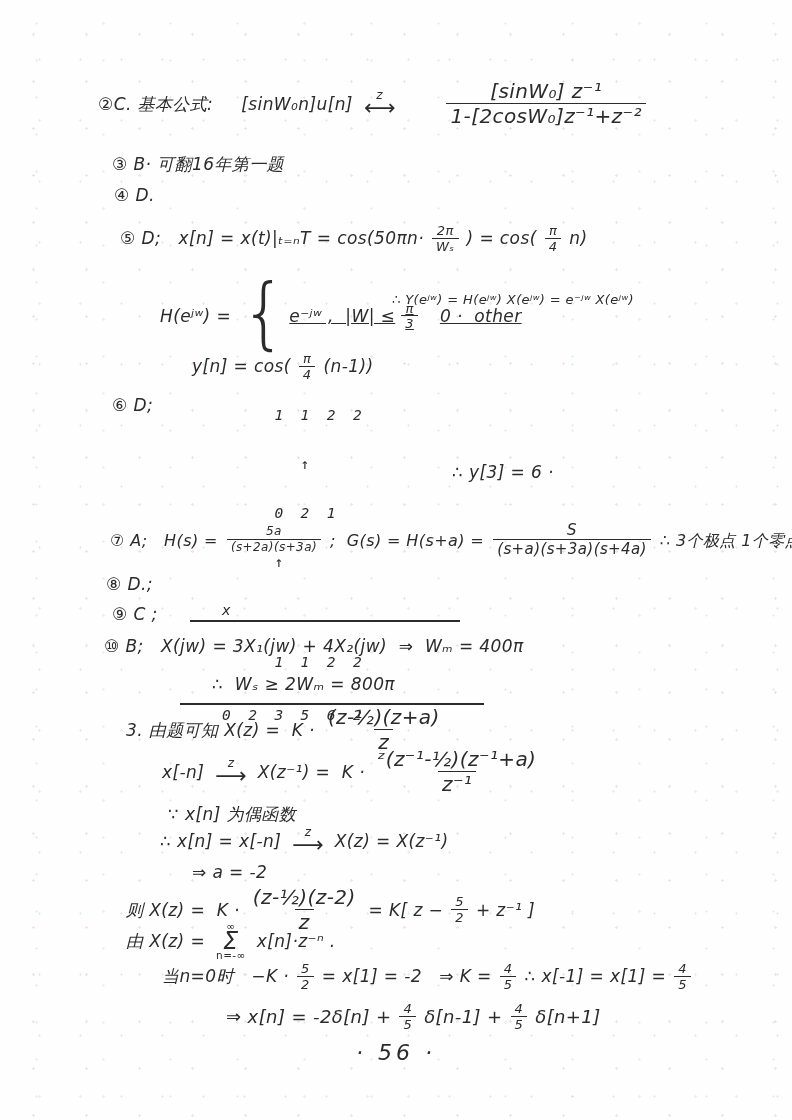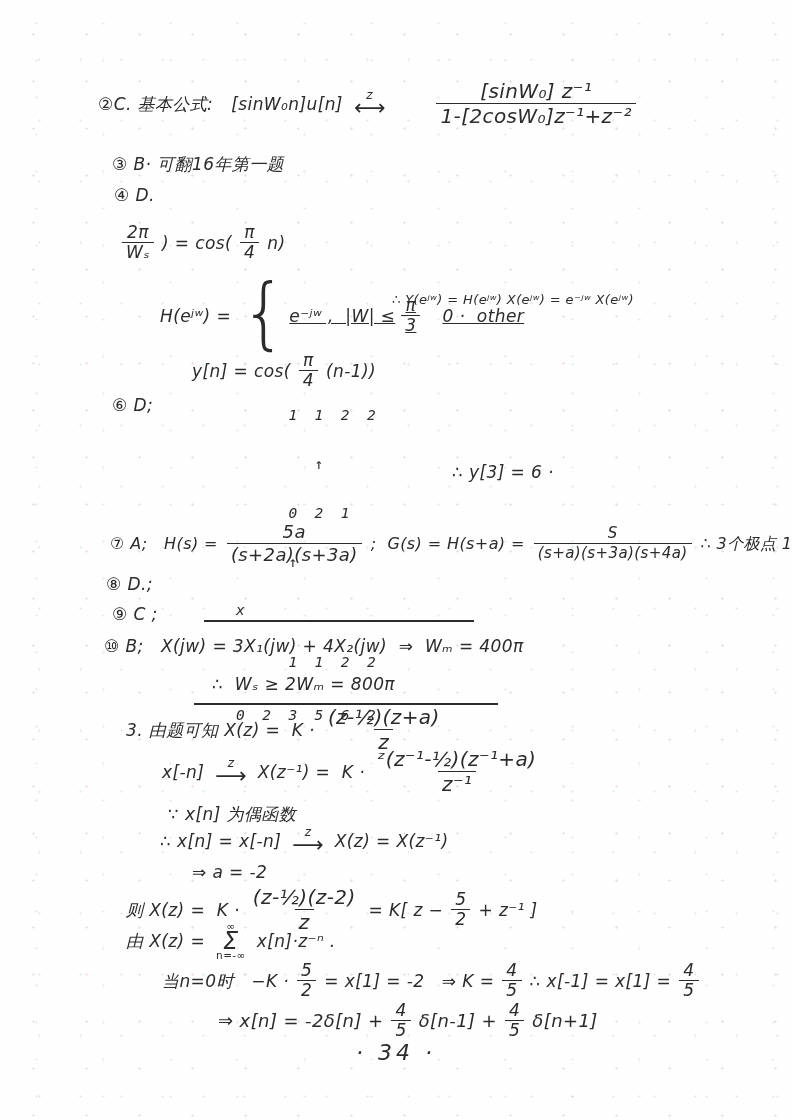--- a/index.html
+++ b/index.html
@@ -17,21 +17,21 @@
   }
   .line{
     position:absolute;display:flex;align-items:center;gap:6px;
     font-size:17px;font-style:italic;letter-spacing:.4px;white-space:pre;
     line-height:1.2;
   }
   .frac{display:inline-flex;flex-direction:column;align-items:center;
     vertical-align:middle;margin:0 3px;line-height:1.15;font-size:20px;}
   .frac .num{padding:0 4px;}
   .frac .den{border-top:1.6px solid #2b2b2b;padding:1px 4px 0;}
-  .frac.small{font-size:17px;line-height:1.05;margin:0 2px;text-align:center;}
+  .frac.small{font-size:13px;line-height:1.05;margin:0 2px;text-align:center;}
   .zarr{display:inline-flex;flex-direction:column;align-items:center;
     vertical-align:middle;margin:0 5px;line-height:.75;}
   .zarr .z{font-size:12px;}
   .zarr .arr{font-size:22px;letter-spacing:0;}
   .pw{display:inline-flex;align-items:center;}
   .pw .brace{font-size:72px;font-weight:100;font-style:normal;
     transform:scaleY(1.1);margin:0 2px 6px 4px;color:#2b2b2b;}
   .pw .rows{display:flex;flex-direction:row;gap:20px;text-decoration:underline;}
   .pw .row{display:flex;align-items:center;gap:4px;}
   .sigma{display:inline-flex;flex-direction:column;align-items:center;
@@ -46,40 +46,41 @@
   .mtable .sum-row{border-top:2px solid #2b2b2b;width:262px;
     margin-left:-42px;padding-left:42px;padding-top:2px;}
   .footer{position:absolute;top:1040px;left:0;width:792px;text-align:center;
     font-size:22px;letter-spacing:4px;font-style:italic;}
 </style>
 </head>
 <body>
 
 <div class="line" style="top:80px;left:98px">
   <span>②C. 基本公式:</span>
-  <span style="margin-left:12px">[sinW₀n]u[n]</span>
+  <span style="margin-left:22px">[sinW₀n]u[n]</span>
   <span class="zarr">
     <span class="z">z</span>
     <span class="arr">⟷</span>
   </span>
   <span class="frac" style="margin-left:40px">
     <span class="num">[sinW₀] z⁻¹</span>
     <span class="den">1-[2cosW₀]z⁻¹+z⁻²</span>
   </span>
 </div>
 
 <div class="line" style="top:154px;left:112px">
   <span>③ B· 可翻16年第一题</span>
 </div>
 
 <div class="line" style="top:185px;left:114px">
   <span>④ D.</span>
 </div>
 
 <div class="line" style="top:224px;left:120px">
+  <span>⑤ D;   x[n] = x(t)|ₜ₌ₙT = cos(50πn·</span>
   <span class="frac small">
     <span class="num">2π</span>
     <span class="den">Wₛ</span>
   </span>
   <span>) = cos(</span>
   <span class="frac small">
     <span class="num">π</span>
     <span class="den">4</span>
   </span>
   <span>n)</span>
@@ -111,36 +112,36 @@
     <span class="num">π</span>
     <span class="den">4</span>
   </span>
   <span>(n-1))</span>
 </div>
 
 <div class="line" style="top:395px;left:112px">
   <span>⑥ D;</span>
 </div>
 
-<div class="mtable" style="top:375px;left:236px">
+<div class="mtable" style="top:375px;left:222px">
   <div class="trow">      1  1  2  2</div>
   <div class="trow">         ↑</div>
   <div class="trow">      0  2  1</div>
   <div class="trow">      ↑</div>
   <div class="trow times-row">x</div>
   <div class="trow">      1  1  2  2</div>
   <div class="trow sum-row">0  2  3  5  6  2</div>
 </div>
 <div class="line" style="top:462px;left:452px">
   <span>∴ y[3] = 6 ·</span>
 </div>
 
 <div class="line" style="top:522px;left:110px;font-size:16px">
   <span>⑦ A;   H(s) =</span>
-  <span class="frac" style="font-size:18px">
+  <span class="frac" style="font-size:12px">
     <span class="num">5a</span>
     <span class="den">(s+2a)(s+3a)</span>
   </span>
   <span>;  G(s) = H(s+a) =</span>
   <span class="frac" style="font-size:15px">
     <span class="num">S</span>
     <span class="den">(s+a)(s+3a)(s+4a)</span>
   </span>
   <span>∴ 3个极点 1个零点</span>
 </div>
@@ -232,29 +233,29 @@
     <span class="num">4</span>
     <span class="den">5</span>
   </span>
   <span>∴ x[-1] = x[1] =</span>
   <span class="frac small">
     <span class="num">4</span>
     <span class="den">5</span>
   </span>
 </div>
 
-<div class="line" style="top:1002px;left:218px;font-size:18px">
+<div class="line" style="top:1002px;left:226px;font-size:18px">
   <span>⇒ x[n] = -2δ[n] +</span>
   <span class="frac small">
     <span class="num">4</span>
     <span class="den">5</span>
   </span>
   <span>δ[n-1] +</span>
   <span class="frac small">
     <span class="num">4</span>
     <span class="den">5</span>
   </span>
   <span>δ[n+1]</span>
 </div>
 
 <div class="footer">
-  <span>· 34 ·</span>
+  <span>· 56 ·</span>
 </div>
 
 </body></html>

